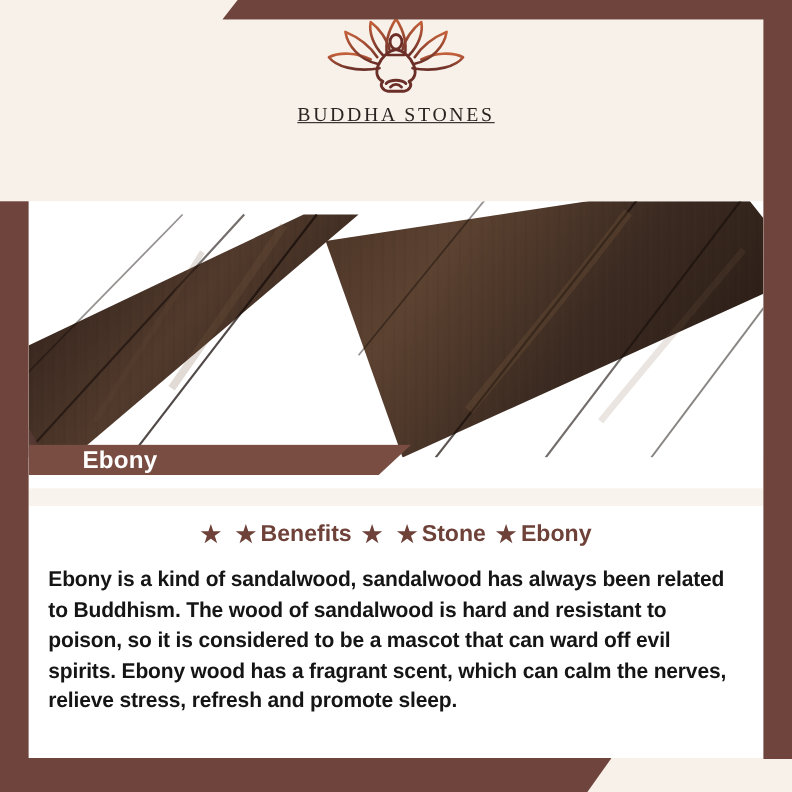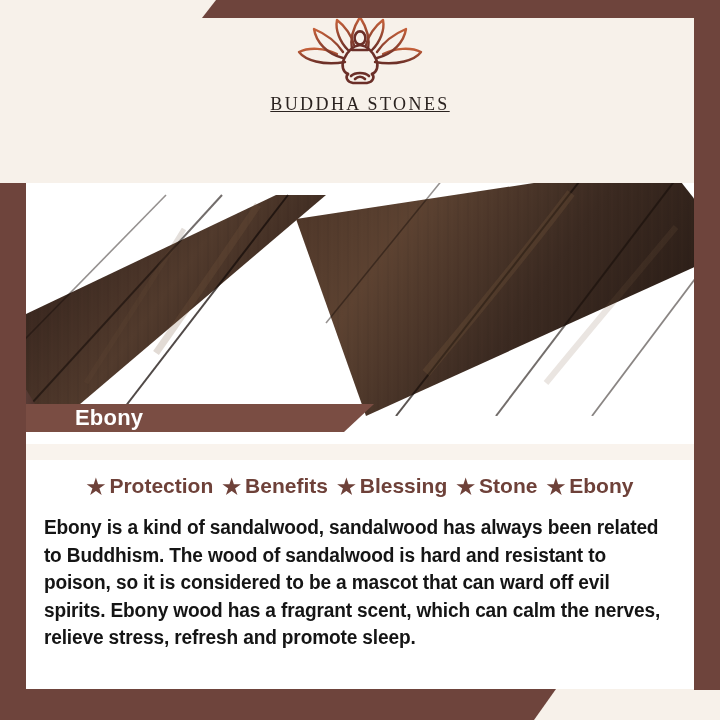--- a/index.html
+++ b/index.html
@@ -328,29 +328,27 @@
   <div class="ribbon">
     <span class="ribbon-label">Ebony</span>
   </div>
 
   <div class="content">
     <div class="content-topstrip"></div>
 
     <div class="benefits">
       <span class="benefit">
         <span class="star">★</span>
-        <span>Protection</span>
       </span>
       <span class="benefit">
         <span class="star">★</span>
         <span>Benefits</span>
       </span>
       <span class="benefit">
         <span class="star">★</span>
-        <span>Blessing</span>
       </span>
       <span class="benefit">
         <span class="star">★</span>
         <span>Stone</span>
       </span>
       <span class="benefit">
         <span class="star">★</span>
         <span>Ebony</span>
       </span>
     </div>

